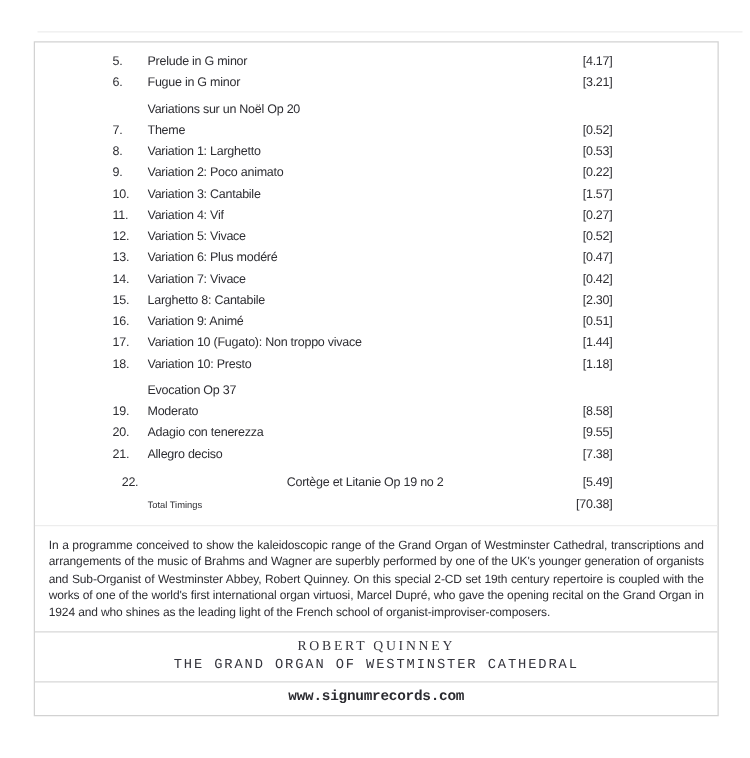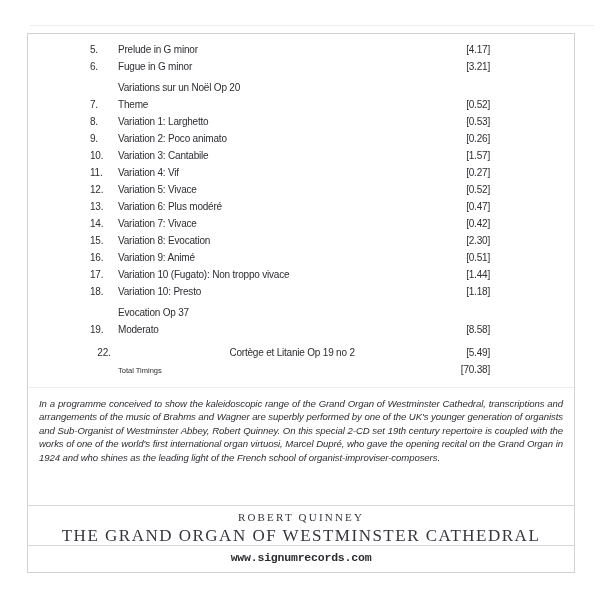--- a/index.html
+++ b/index.html
@@ -65,21 +65,20 @@
     margin-top: 9px;
   }
   .blurb {
     margin: 0;
     padding: 9px 11px 0 11px;
     font-size: 9.6px;
     line-height: 13.4px;
     letter-spacing: -0.1px;
     text-align: justify;
     color: #2e2e33;
-    font-style: italic;
   }
   .rule-a, .rule-b {
     position: absolute;
     left: 0;
     right: 0;
     height: 1px;
     background: #d8d8d8;
   }
   .rule-a { top: 471px; }
   .rule-b { top: 511px; }
@@ -92,22 +91,23 @@
     color: #35353d;
     white-space: nowrap;
   }
   .artist-line {
     top: 477px;
     font-size: 11px;
     letter-spacing: 2.2px;
   }
   .album-line {
     top: 492px;
-    font-size: 17px;
+    font-size: 11px;
     letter-spacing: 1.5px;
+    font-family: Liberation Mono, monospace;
   }
   .website-line {
     position: absolute;
     left: 0;
     right: 0;
     top: 517px;
     text-align: center;
     font-size: 11.5px;
     font-weight: bold;
     letter-spacing: -0.2px;
@@ -143,21 +143,21 @@
         <span class="time">[0.52]</span>
       </div>
       <div class="row">
         <span class="num">8.</span>
         <span class="title">Variation 1: Larghetto</span>
         <span class="time">[0.53]</span>
       </div>
       <div class="row">
         <span class="num">9.</span>
         <span class="title">Variation 2: Poco animato</span>
-        <span class="time">[0.26]</span>
+        <span class="time">[0.22]</span>
       </div>
       <div class="row">
         <span class="num">10.</span>
         <span class="title">Variation 3: Cantabile</span>
         <span class="time">[1.57]</span>
       </div>
       <div class="row">
         <span class="num">11.</span>
         <span class="title">Variation 4: Vif</span>
         <span class="time">[0.27]</span>
@@ -172,21 +172,21 @@
         <span class="title">Variation 6: Plus modéré</span>
         <span class="time">[0.47]</span>
       </div>
       <div class="row">
         <span class="num">14.</span>
         <span class="title">Variation 7: Vivace</span>
         <span class="time">[0.42]</span>
       </div>
       <div class="row">
         <span class="num">15.</span>
-        <span class="title">Variation 8: Evocation</span>
+        <span class="title">Larghetto 8: Cantabile</span>
         <span class="time">[2.30]</span>
       </div>
       <div class="row">
         <span class="num">16.</span>
         <span class="title">Variation 9: Animé</span>
         <span class="time">[0.51]</span>
       </div>
       <div class="row">
         <span class="num">17.</span>
         <span class="title">Variation 10 (Fugato): Non troppo vivace</span>
@@ -198,20 +198,30 @@
         <span class="time">[1.18]</span>
       </div>
       <div class="row heading">
         <span class="num"></span>
         <span class="title">Evocation Op 37</span>
       </div>
       <div class="row">
         <span class="num">19.</span>
         <span class="title">Moderato</span>
         <span class="time">[8.58]</span>
+      </div>
+      <div class="row">
+        <span class="num">20.</span>
+        <span class="title">Adagio con tenerezza</span>
+        <span class="time">[9.55]</span>
+      </div>
+      <div class="row">
+        <span class="num">21.</span>
+        <span class="title">Allegro deciso</span>
+        <span class="time">[7.38]</span>
       </div>
       <div class="row gap-before">
         <span class="num">22.</span>
         <span class="title">Cortège et Litanie Op 19 no 2</span>
         <span class="time">[5.49]</span>
       </div>
       <div class="row total">
         <span class="num"></span>
         <span class="title">Total Timings</span>
         <span class="time">[70.38]</span>

